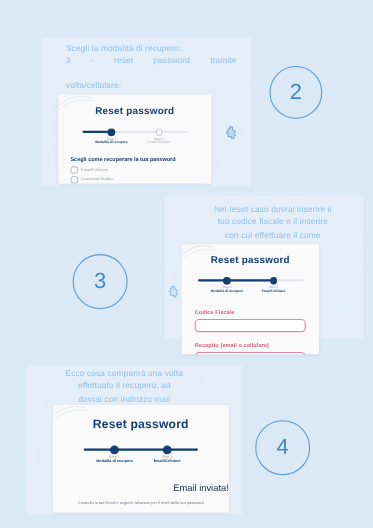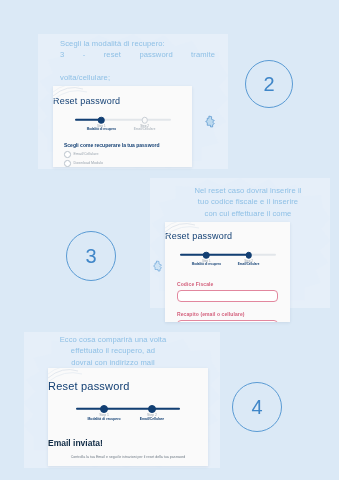--- a/index.html
+++ b/index.html
@@ -64,22 +64,23 @@
     box-shadow: 0 1px 3px rgba(40,70,110,0.10);
     overflow: hidden;
   }
   .card-corner {
     position: absolute;
     left: 0; top: 0;
     width: 46px; height: 26px;
     pointer-events: none;
   }
   .card-title {
+    text-align: center;
     color: #123f73;
-    font-weight: normal;
+    font-weight: bold;
     letter-spacing: 0.2px;
   }
 
   
   .stepper {
     position: relative;
     height: 10px;
     margin: 0 auto;
   }
   .track {
@@ -164,23 +165,23 @@
   }
   .field-box {
     border: 1px solid #e2879e;
     border-radius: 4px;
     background: #ffffff;
     box-sizing: border-box;
   }
 
   
   .sent-title {
-    text-align: left;
+    text-align: right;
     color: #102b45;
-    font-weight: bold;
+    font-weight: normal;
   }
   .sent-sub {
     text-align: center;
     color: #6f7a85;
   }
 
   
   .cursor-icon { position: absolute; }
 </style>
 </head>

